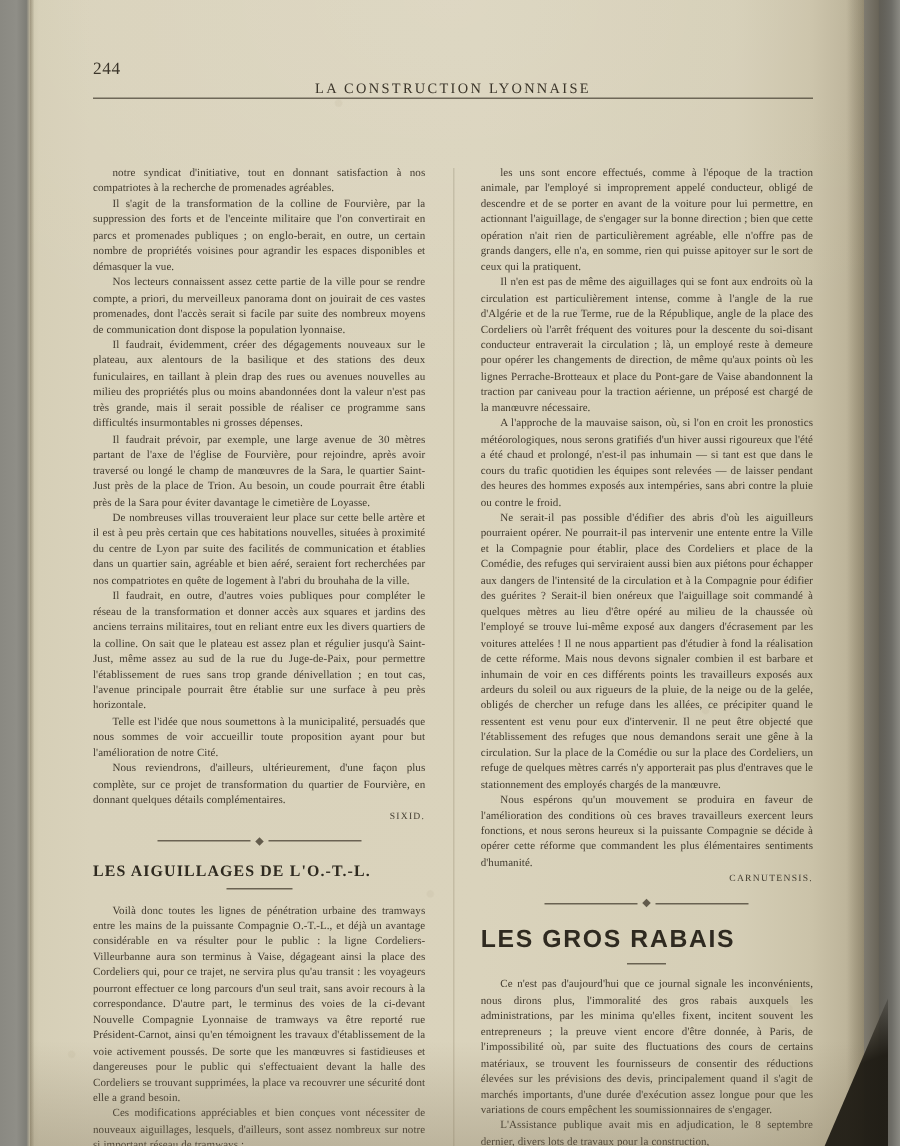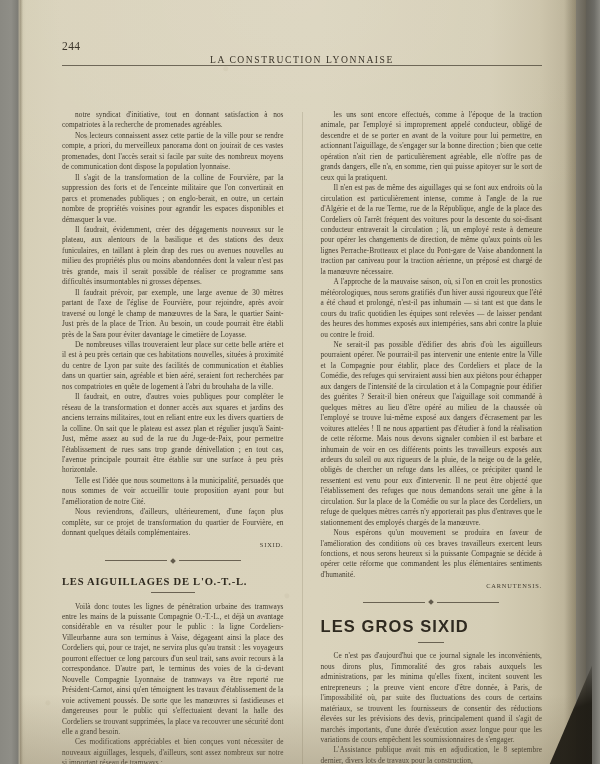--- a/index.html
+++ b/index.html
@@ -244,22 +244,22 @@
       <div class="folio">244</div>
       <div class="journal-title">LA CONSTRUCTION LYONNAISE</div>
     </div>
     <div class="head-rule"></div>
 
     <div class="columns">
 
       <div class="col">
 
         <p class="body">notre syndicat d'initiative, tout en donnant satisfaction à nos compatriotes à la recherche de promenades agréables.</p>
+        <p class="body">Il s'agit de la transformation de la colline de Fourvière, par la suppression des forts et de l'enceinte militaire que l'on convertirait en parcs et promenades publiques ; on englo-berait, en outre, un certain nombre de propriétés voisines pour agrandir les espaces disponibles et démasquer la vue.</p>
         <p class="body">Nos lecteurs connaissent assez cette partie de la ville pour se rendre compte, a priori, du merveilleux panorama dont on jouirait de ces vastes promenades, dont l'accès serait si facile par suite des nombreux moyens de communication dont dispose la population lyonnaise.</p>
-        <p class="body">Il s'agit de la transformation de la colline de Fourvière, par la suppression des forts et de l'enceinte militaire que l'on convertirait en parcs et promenades publiques ; on englo-berait, en outre, un certain nombre de propriétés voisines pour agrandir les espaces disponibles et démasquer la vue.</p>
         <p class="body">Il faudrait, évidemment, créer des dégagements nouveaux sur le plateau, aux alentours de la basilique et des stations des deux funiculaires, en taillant à plein drap des rues ou avenues nouvelles au milieu des propriétés plus ou moins abandonnées dont la valeur n'est pas très grande, mais il serait possible de réaliser ce programme sans difficultés insurmontables ni grosses dépenses.</p>
         <p class="body">Il faudrait prévoir, par exemple, une large avenue de 30 mètres partant de l'axe de l'église de Fourvière, pour rejoindre, après avoir traversé ou longé le champ de manœuvres de la Sara, le quartier Saint-Just près de la place de Trion. Au besoin, un coude pourrait être établi près de la Sara pour éviter davantage le cimetière de Loyasse.</p>
         <p class="body">De nombreuses villas trouveraient leur place sur cette belle artère et il est à peu près certain que ces habitations nouvelles, situées à proximité du centre de Lyon par suite des facilités de communication et établies dans un quartier sain, agréable et bien aéré, seraient fort recherchées par nos compatriotes en quête de logement à l'abri du brouhaha de la ville.</p>
         <p class="body">Il faudrait, en outre, d'autres voies publiques pour compléter le réseau de la transformation et donner accès aux squares et jardins des anciens terrains militaires, tout en reliant entre eux les divers quartiers de la colline. On sait que le plateau est assez plan et régulier jusqu'à Saint-Just, même assez au sud de la rue du Juge-de-Paix, pour permettre l'établissement de rues sans trop grande dénivellation ; en tout cas, l'avenue principale pourrait être établie sur une surface à peu près horizontale.</p>
         <p class="body">Telle est l'idée que nous soumettons à la municipalité, persuadés que nous sommes de voir accueillir toute proposition ayant pour but l'amélioration de notre Cité.</p>
         <p class="body">Nous reviendrons, d'ailleurs, ultérieurement, d'une façon plus complète, sur ce projet de transformation du quartier de Fourvière, en donnant quelques détails complémentaires.</p>
 
         <div class="sig">SIXID.</div>
 
         <div class="ornament">
@@ -287,21 +287,21 @@
         <p class="body">Nous espérons qu'un mouvement se produira en faveur de l'amélioration des conditions où ces braves travailleurs exercent leurs fonctions, et nous serons heureux si la puissante Compagnie se décide à opérer cette réforme que commandent les plus élémentaires sentiments d'humanité.</p>
 
         <div class="sig">CARNUTENSIS.</div>
 
         <div class="ornament">
           <span class="bar"></span>
           <span class="diamond"></span>
           <span class="bar"></span>
         </div>
 
-        <h2 class="article-title big">LES GROS SIXID</h2>
+        <h2 class="article-title big">LES GROS RABAIS</h2>
         <div class="title-rule short"></div>
 
         <p class="body">Ce n'est pas d'aujourd'hui que ce journal signale les inconvénients, nous dirons plus, l'immoralité des gros rabais auxquels les administrations, par les minima qu'elles fixent, incitent souvent les entrepreneurs ; la preuve vient encore d'être donnée, à Paris, de l'impossibilité où, par suite des fluctuations des cours de certains matériaux, se trouvent les fournisseurs de consentir des réductions élevées sur les prévisions des devis, principalement quand il s'agit de marchés importants, d'une durée d'exécution assez longue pour que les variations de cours empêchent les soumissionnaires de s'engager.</p>
         <p class="body">L'Assistance publique avait mis en adjudication, le 8 septembre dernier, divers lots de travaux pour la construction,</p>
 
       </div>
 
     </div>
   </div>
 

